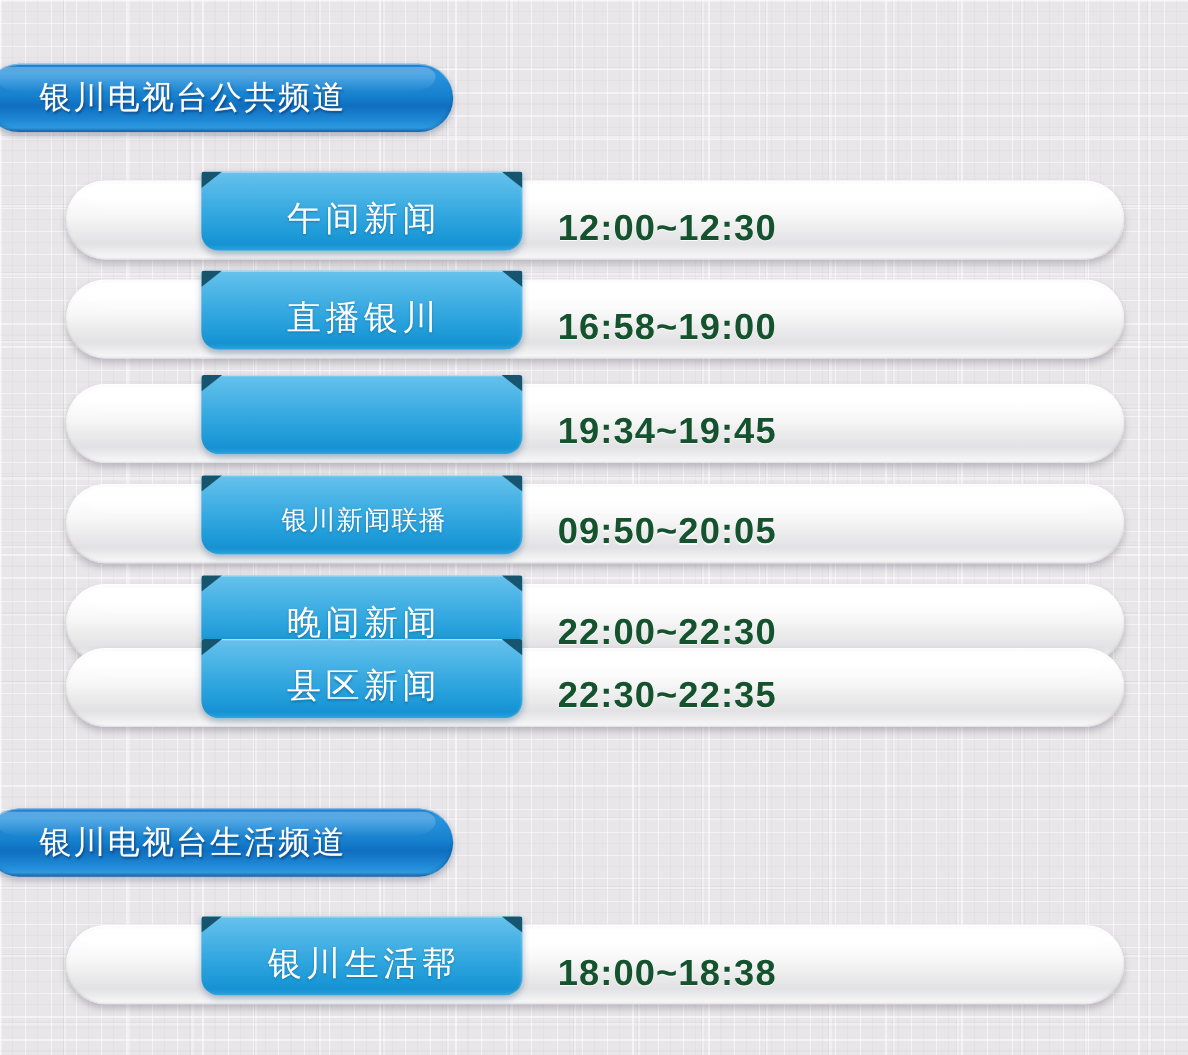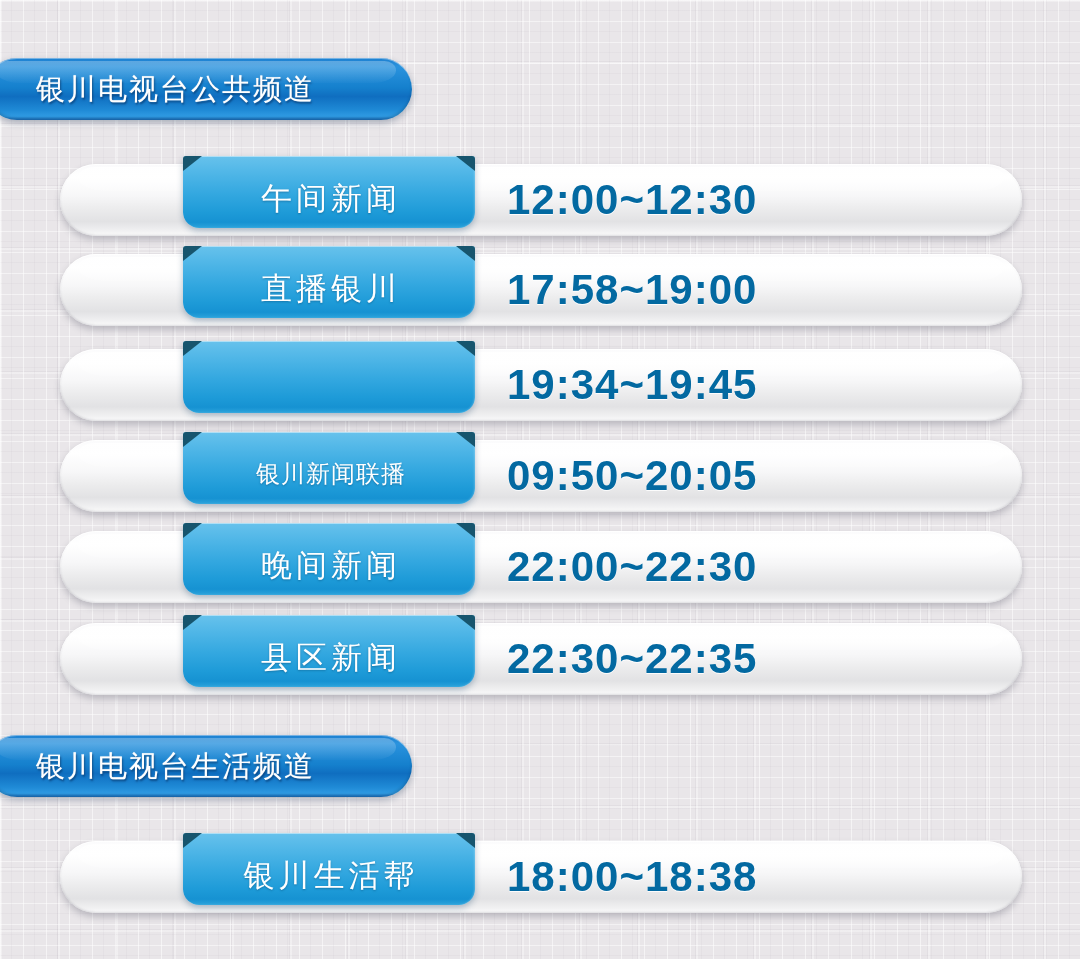--- a/index.html
+++ b/index.html
@@ -199,25 +199,25 @@
   .program-tag-label.compact {
     font-size: 24px;
     letter-spacing: 1px;
   }
 
   
   .program-time {
     position: absolute;
     left: 447px;
     top: 0;
-    height: 72px;
+    height: 84px;
     display: flex;
     align-items: center;
-    color: #0369a1;
-    font-size: 42px;
+    color: #14532d;
+    font-size: 33px;
     font-weight: bold;
     letter-spacing: 1px;
     line-height: 1;
     white-space: nowrap;
     text-shadow: 0 1px 0 rgba(255,255,255,0.85);
   }
 </style>
 </head>
 <body>
 
@@ -239,21 +239,21 @@
     <div class="program-time">12:00~12:30</div>
   </div>
 
   <div class="program-row" style="top:254px">
     <div class="row-pill"></div>
     <div class="program-tag">
       <span class="notch-left"></span>
       <span class="notch-right"></span>
       <span class="program-tag-label">直播银川</span>
     </div>
-    <div class="program-time">17:58~19:00</div>
+    <div class="program-time">16:58~19:00</div>
   </div>
 
   <div class="program-row" style="top:349px">
     <div class="row-pill"></div>
     <div class="program-tag">
       <span class="notch-left"></span>
       <span class="notch-right"></span>
     </div>
     <div class="program-time">19:34~19:45</div>
   </div>
@@ -271,21 +271,21 @@
   <div class="program-row" style="top:531px">
     <div class="row-pill"></div>
     <div class="program-tag">
       <span class="notch-left"></span>
       <span class="notch-right"></span>
       <span class="program-tag-label">晚间新闻</span>
     </div>
     <div class="program-time">22:00~22:30</div>
   </div>
 
-  <div class="program-row" style="top:623px">
+  <div class="program-row" style="top:589px">
     <div class="row-pill"></div>
     <div class="program-tag">
       <span class="notch-left"></span>
       <span class="notch-right"></span>
       <span class="program-tag-label">县区新闻</span>
     </div>
     <div class="program-time">22:30~22:35</div>
   </div>
 
   <div class="channel-banner" id="channel-banner-2">

